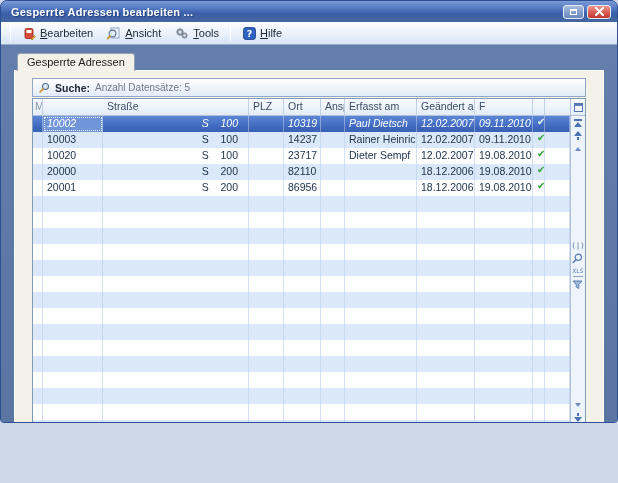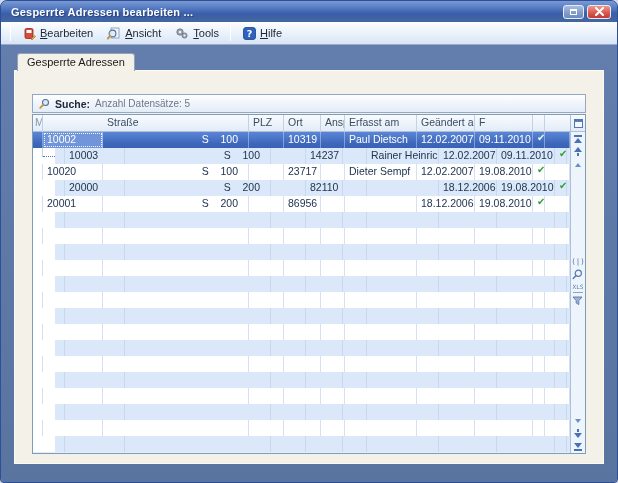--- a/index.html
+++ b/index.html
@@ -1,17 +1,17 @@
 <!DOCTYPE html>
 <html><head>
 <meta charset="utf-8">
 <style>
   html,body{margin:0;padding:0;background:#cfd8e8;font-family:"Liberation Sans","DejaVu Sans",sans-serif;}
   *{box-sizing:border-box;}
-  .window{width:618px;height:483px;position:relative;background:#5b76a8;border-radius:7px 7px 4px 4px;
+  .window{width:618px;height:423px;position:relative;background:#5b76a8;border-radius:7px 7px 4px 4px;
           border:1px solid #2e4f96;overflow:hidden;display:flex;flex-direction:column;
           box-shadow:inset 0 0 0 1px #7d97c4;}
   
   .titlebar{height:21px;flex:0 0 21px;display:flex;align-items:center;padding:0 6px 0 10px;
             background:linear-gradient(#7b9bd6 0%,#496fba 45%,#3a5ea9 60%,#44679f 100%);}
   .title-text{color:#fff;font-size:11px;font-weight:bold;letter-spacing:.2px;flex:1;
               text-shadow:1px 1px 1px rgba(20,40,90,.55);white-space:nowrap;overflow:hidden;}
   .tb-btn{width:21px;height:14px;border-radius:3px;margin-left:3px;display:flex;align-items:center;justify-content:center;
           border:1px solid #e6ecf7;}
   .btn-restore{background:linear-gradient(#a9bede,#7e9ac9 60%,#6d8bbf);}
@@ -24,44 +24,44 @@
   .menu-item{display:flex;align-items:center;gap:4px;padding:2px 6px;font-size:11px;color:#1c2636;cursor:default;border-radius:2px;}
   .menu-item u{text-decoration:underline;}
   .menu-sep{width:1px;height:16px;background:#a9bcd6;border-right:1px solid #fff;margin:0 3px;}
   .mi-icon{width:14px;height:14px;display:flex;align-items:center;justify-content:center;}
   
   .frame-area{flex:1;display:flex;flex-direction:column;background:linear-gradient(180deg,#637dad,#59749f);padding:0 13px 24px 13px;}
   .tab-row{height:25px;flex:0 0 25px;display:flex;align-items:flex-end;padding-left:3px;}
   .tab{background:#f4f2e8;border:1px solid #95a0b4;border-bottom:none;border-radius:3px 3px 0 0;
        font-size:11px;color:#1a1a1a;padding:2px 9px 3px 9px;position:relative;top:1px;}
   .page{flex:1;background:#f4f2e8;border:1px solid #fbfaf3;border-top:1px solid #fbfaf3;
-        padding:23px 17px 9px 17px;display:flex;flex-direction:column;}
+        padding:7px 17px 9px 17px;display:flex;flex-direction:column;}
   
   .searchbar{height:19px;flex:0 0 19px;border:1px solid #93a8c6;background:linear-gradient(#fefeff,#e2ecf8);
              display:flex;align-items:center;padding:0 6px;gap:5px;font-size:10.5px;}
   .search-label{font-weight:bold;color:#21293a;}
   .search-placeholder{font-style:italic;color:#8d98a8;flex:1;white-space:nowrap;overflow:hidden;}
   .search-count{color:#6e7887;font-size:10px;white-space:nowrap;}
   
   .grid{flex:1;margin-top:1px;border:1px solid #7f9db9;background:#fff;display:flex;overflow:hidden;}
   .grid-main{flex:1;display:flex;flex-direction:column;overflow:hidden;}
   .grid-cols{display:grid;grid-template-columns:10px 60px 146px 35px 37px 24px 72px 58px 58px 12px 1fr;}
   .grid-header{height:17px;flex:0 0 17px;background:linear-gradient(#f8fbfe,#e2ecf8);border-bottom:1px solid #aebfd6;}
   .grid-header .hcell{font-size:10.5px;color:#3b4d63;padding:1px 0 0 4px;border-right:1px solid #c2d1e4;
                       white-space:nowrap;overflow:hidden;}
   .grid-header .hcell.h-m{color:#8a97a8;padding-left:2px;}
   .grid-header .hcell.h-adr_nr{border-bottom:1px dotted #5b76a8;margin-top:40px;}
   .row{height:16px;flex:0 0 16px;}
   .cell{font-size:10.5px;color:#21354f;padding:1px 0 0 4px;border-right:1px solid #d3e1f3;
         white-space:nowrap;overflow:hidden;}
   .c-name{text-align:right;padding-right:10px;}
-  .row.stripe{background:#dae8f9;margin-left:22px;}
+  .row.stripe{background:#dae8f9;}
   .row.stripe .cell{border-right-color:#c8d9ef;}
   .row.selected{background:linear-gradient(#5b85d6,#3d66ba 75%,#3a62b4);}
-  .row.selected .cell{color:#fff;border-right-color:rgba(255,255,255,.35);}
+  .row.selected .cell{color:#fff;border-right-color:rgba(255,255,255,.35);font-style:italic;}
   .row.selected .cell.focus{background:#7095d9;outline:1px dotted #eef3fc;outline-offset:-2px;}
   .cell.check{color:#2fa235;font-size:10px;font-weight:bold;padding-top:0;}
   .row.selected .cell.check{color:#eafceb;}
   .grid-bottom{flex:1;background:#fff;border-top:1px solid #e8eef7;}
   
   .scrollcol{flex:0 0 15px;border-left:1px solid #aebfd6;background:#eef4fb;display:flex;flex-direction:column;align-items:center;}
   .sc-chooser{height:17px;flex:0 0 17px;width:100%;display:flex;align-items:center;justify-content:center;
               background:linear-gradient(#f8fbfe,#e2ecf8);border-bottom:1px solid #aebfd6;}
   .sc-btn{height:13px;flex:0 0 13px;width:100%;display:flex;align-items:center;justify-content:center;flex-direction:column;gap:1px;}
   .tri{width:0;height:0;border-left:4px solid transparent;border-right:4px solid transparent;}

